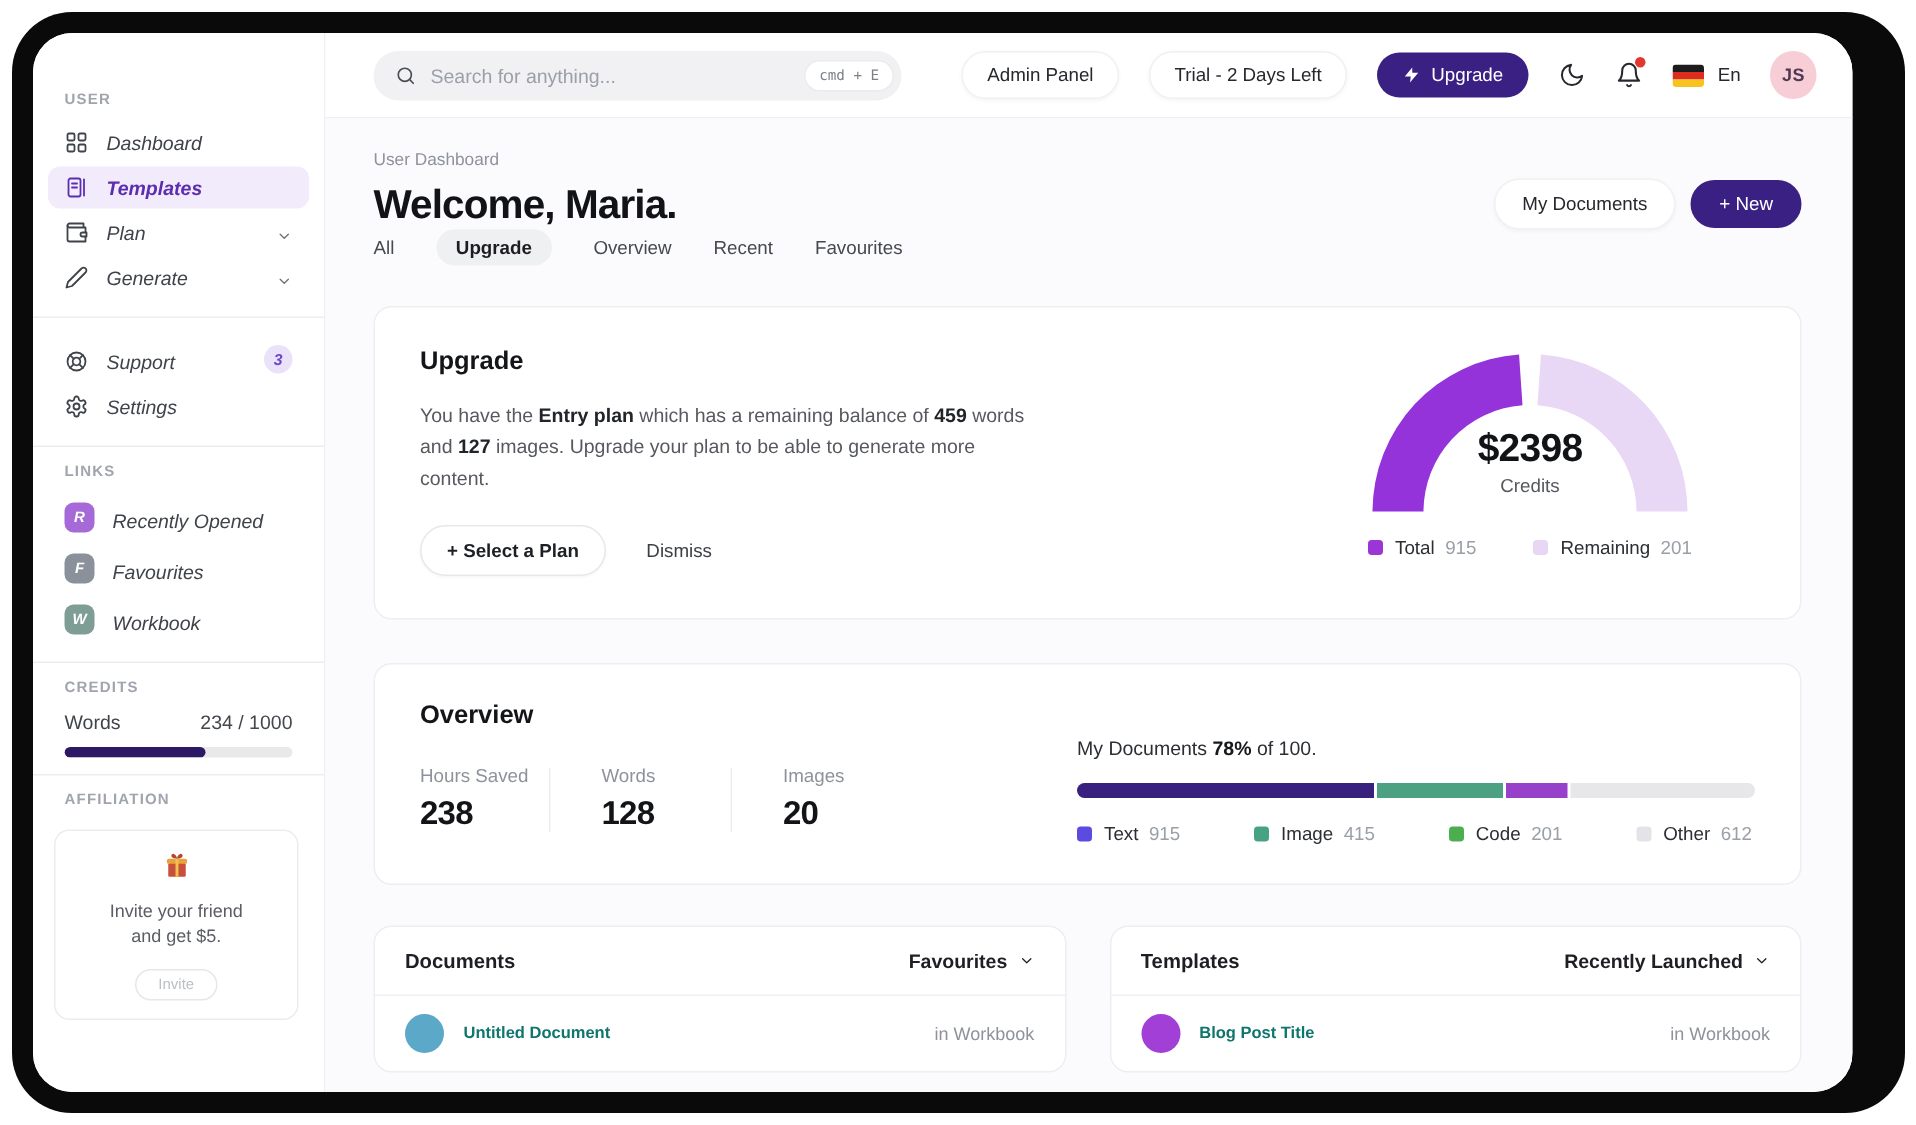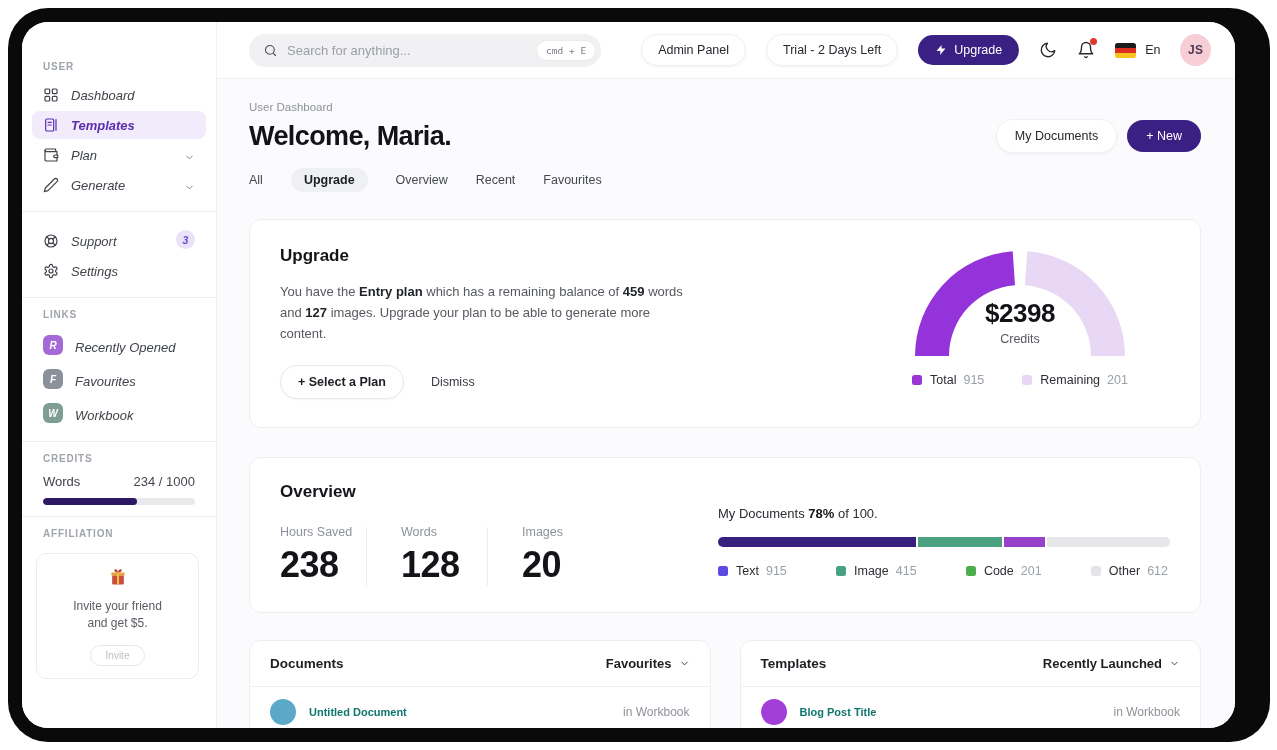--- a/index.html
+++ b/index.html
@@ -67,21 +67,21 @@
     color: #4e3a55; font-size: 12px; font-weight: 700; display: flex;
     align-items: center; justify-content: center; letter-spacing: .3px; cursor: pointer; }
 
   .content { flex: 1; overflow: hidden; background: #fbfbfd; padding: 22px 34px 0 32px; }
   .breadcrumb { font-size: 11.5px; color: #8e929a; }
   .title-row { display: flex; justify-content: space-between; align-items: center; margin-top: 6px; }
   .page-title { font-size: 27px; font-weight: 800; color: #121316; letter-spacing: -.6px; }
   .title-actions { display: flex; align-items: center; gap: 10px; }
   .new-btn { background: #3a2083; color: #fff; border: none; border-radius: 18px;
     padding: 9px 19px; font-size: 12.5px; font-weight: 500; cursor: pointer; }
-  .tabs { display: flex; align-items: center; gap: 28px; margin-top: 15px;
+  .tabs { display: flex; align-items: center; gap: 28px; 
     font-size: 12.5px; color: #45494f; }
   .tab { cursor: pointer; }
   .tab.active { background: #eff0f2; padding: 5px 13px; border-radius: 13px;
     font-weight: 600; color: #1c1e22; }
 
   .card { background: #fff; border: 1px solid #eeeef1; border-radius: 12px; }
 
   
   .upgrade-card { margin-top: 27px; padding: 26px 30px 28px; display: flex;
     justify-content: space-between; }
@@ -104,21 +104,21 @@
   .legend-item { display: flex; align-items: center; font-size: 12.5px; color: #2b2e33; }
   .legend-sq { width: 10px; height: 10px; border-radius: 2.5px; margin-right: 8px; flex: none; }
   .legend-val { color: #9aa0a8; margin-left: 7px; }
 
   
   .overview-card { margin-top: 29px; padding: 24px 30px 26px; display: flex; gap: 46px; }
   .ov-left { flex: 1; }
   .stats-row { display: flex; align-items: stretch; margin-top: 23px; }
   .stat { min-width: 86px; }
   .stat-label { font-size: 12.5px; color: #8e929a; }
-  .stat-value { font-size: 36px; font-weight: 800; color: #131417; letter-spacing: -.5px;
+  .stat-value { font-size: 22px; font-weight: 800; color: #131417; letter-spacing: -.5px;
     margin-top: 5px; }
   .stat-sep { width: 1px; background: #ededf0; margin: 2px 34px 0 0; }
   .ov-right { width: 452px; margin-top: 24px; }
   .ov-caption { font-size: 13px; color: #2b2e33; }
   .ov-caption b { color: #17181c; }
   .multibar { display: flex; gap: 2px; height: 10px; border-radius: 6px; overflow: hidden;
     margin-top: 16px; }
   .multibar .seg { height: 100%; }
   .multibar .seg.rest { flex: 1; background: #e7e7ea; }
   .ov-legend { display: flex; justify-content: space-between; margin-top: 17px; padding-right: 2px; }

